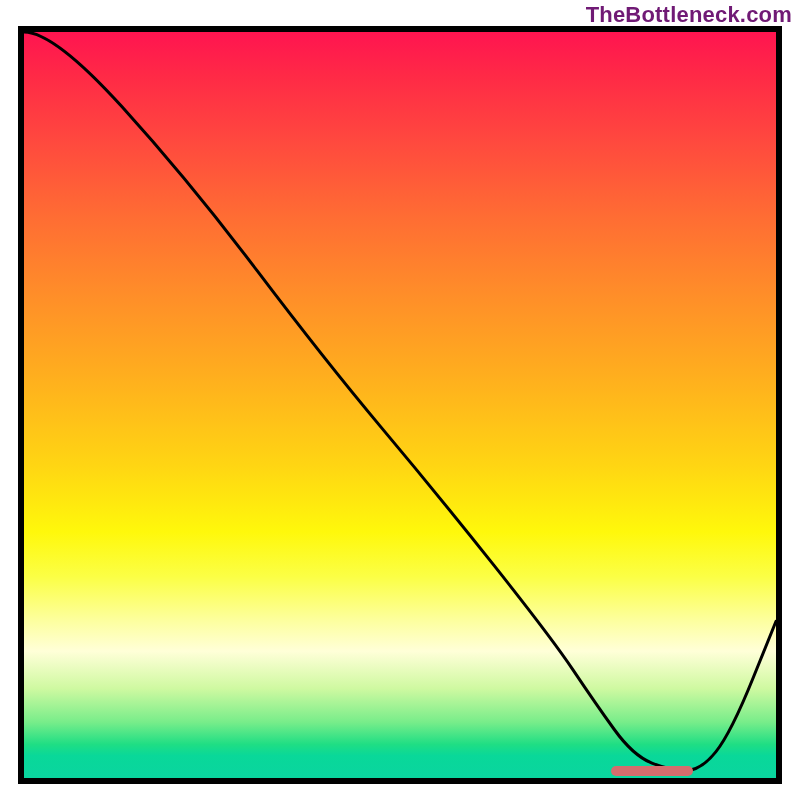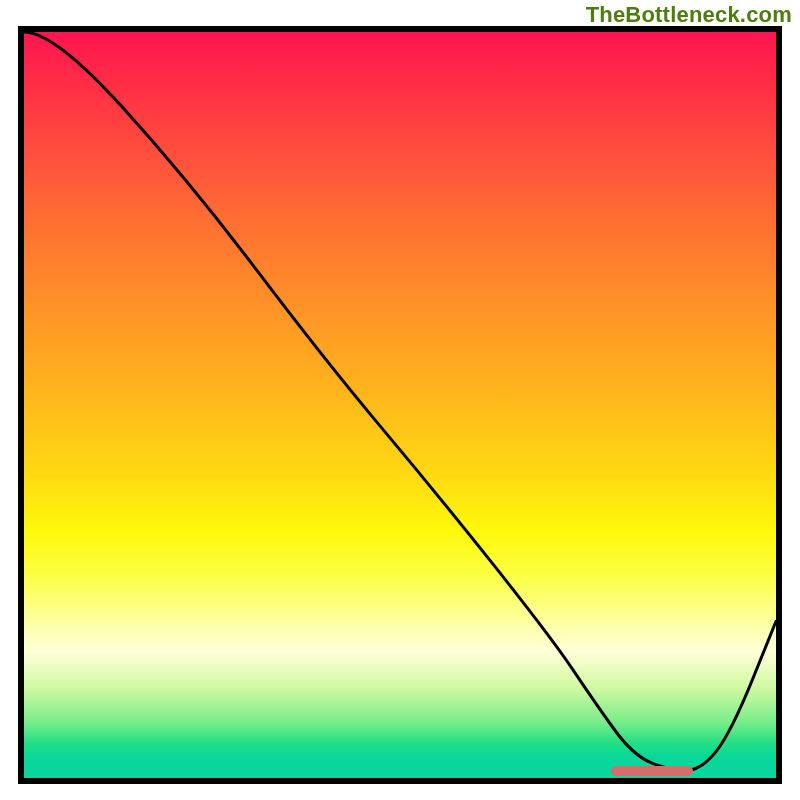--- a/index.html
+++ b/index.html
@@ -9,21 +9,21 @@
     width: 800px;
     height: 800px;
   }
   .watermark {
     position: absolute;
     top: 2px;
     right: 8px;
     font-family: Arial, Helvetica, sans-serif;
     font-size: 22px;
     font-weight: 600;
-    color: #4d7c0f;
+    color: #701a75;
     letter-spacing: 0.2px;
   }
   .plot-outer {
     position: absolute;
     left: 18px;
     top: 26px;
     width: 764px;
     height: 758px;
     background: #000;
   }

